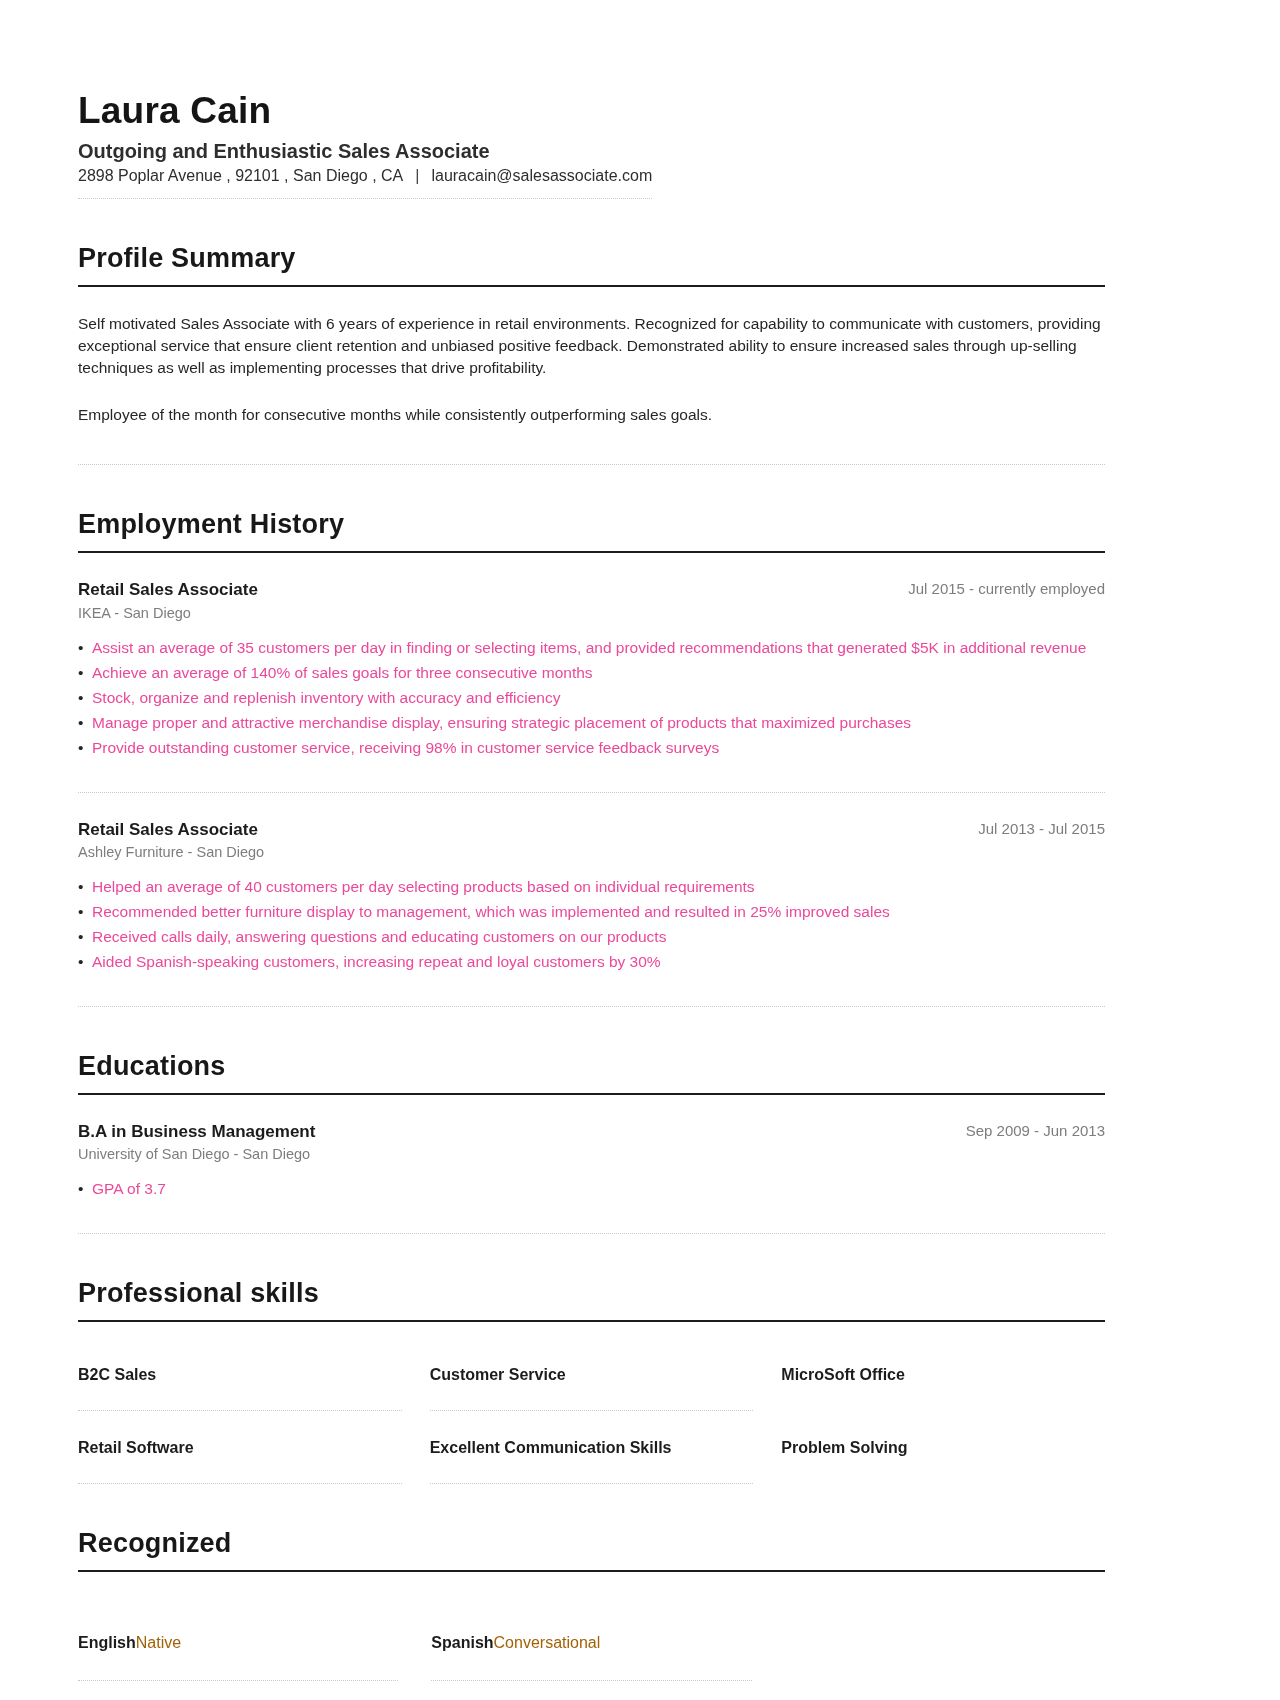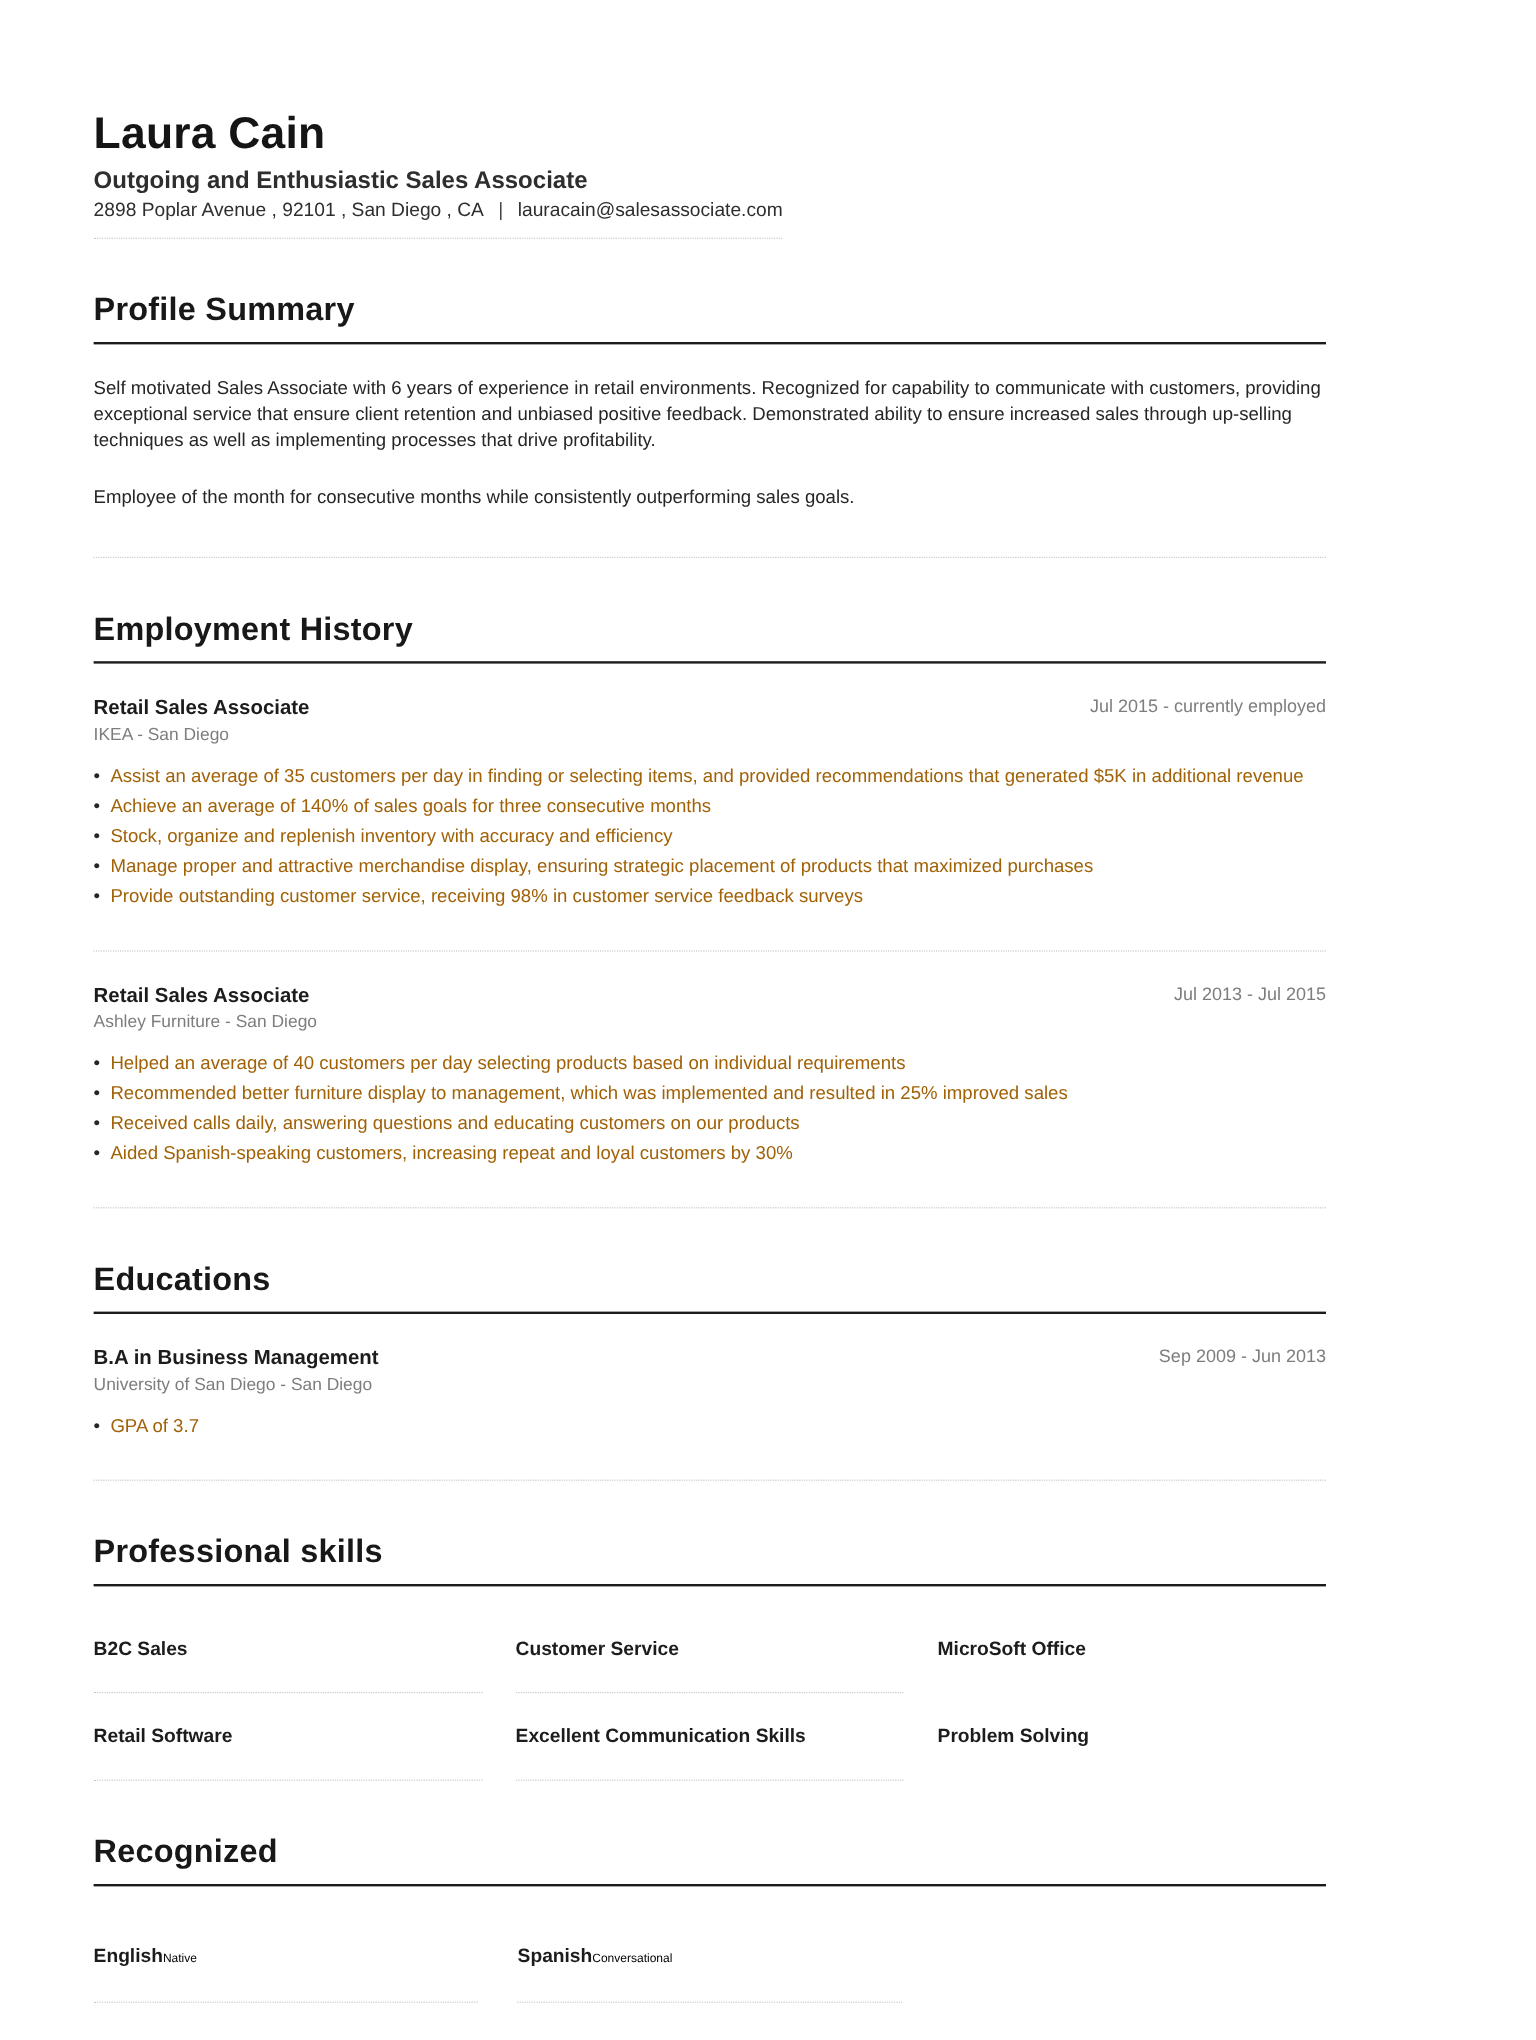--- a/index.html
+++ b/index.html
@@ -90,21 +90,21 @@
   }
   .bullet-list {
     list-style: none;
     margin-top: 16px;
   }
   .bullet-list li {
     position: relative;
     padding-left: 14px;
     font-size: 15.5px;
     line-height: 1.42;
-    color: #a16207;
+    color: #ec4899;
     margin-bottom: 3px;
   }
   .bullet-list li::before {
     content: "\2022";
     position: absolute;
     left: 0;
     top: 0;
     color: #262626;
   }
 
@@ -133,21 +133,21 @@
     column-gap: 33px;
     margin-top: 50px;
   }
   .lang-cell {
     display: flex;
     align-items: baseline;
     padding-bottom: 28px;
     border-bottom: 1px dotted #c9c9c9;
   }
   .lang-name { font-size: 16px; font-weight: 700; color: #1c1c1c; }
-  .lang-level { font-size: 10px; font-weight: 400; color: #000000; }
+  .lang-level { font-size: 16px; font-weight: 400; color: #a16207; margin-top: 12px; }
   .lang-cell.empty { border-bottom: none; }
 </style>
 </head>
 <body>
 
 <div class="page">
 
   <header>
     <h1 class="candidate-name">Laura Cain</h1>
     <div class="candidate-title">Outgoing and Enthusiastic Sales Associate</div>

